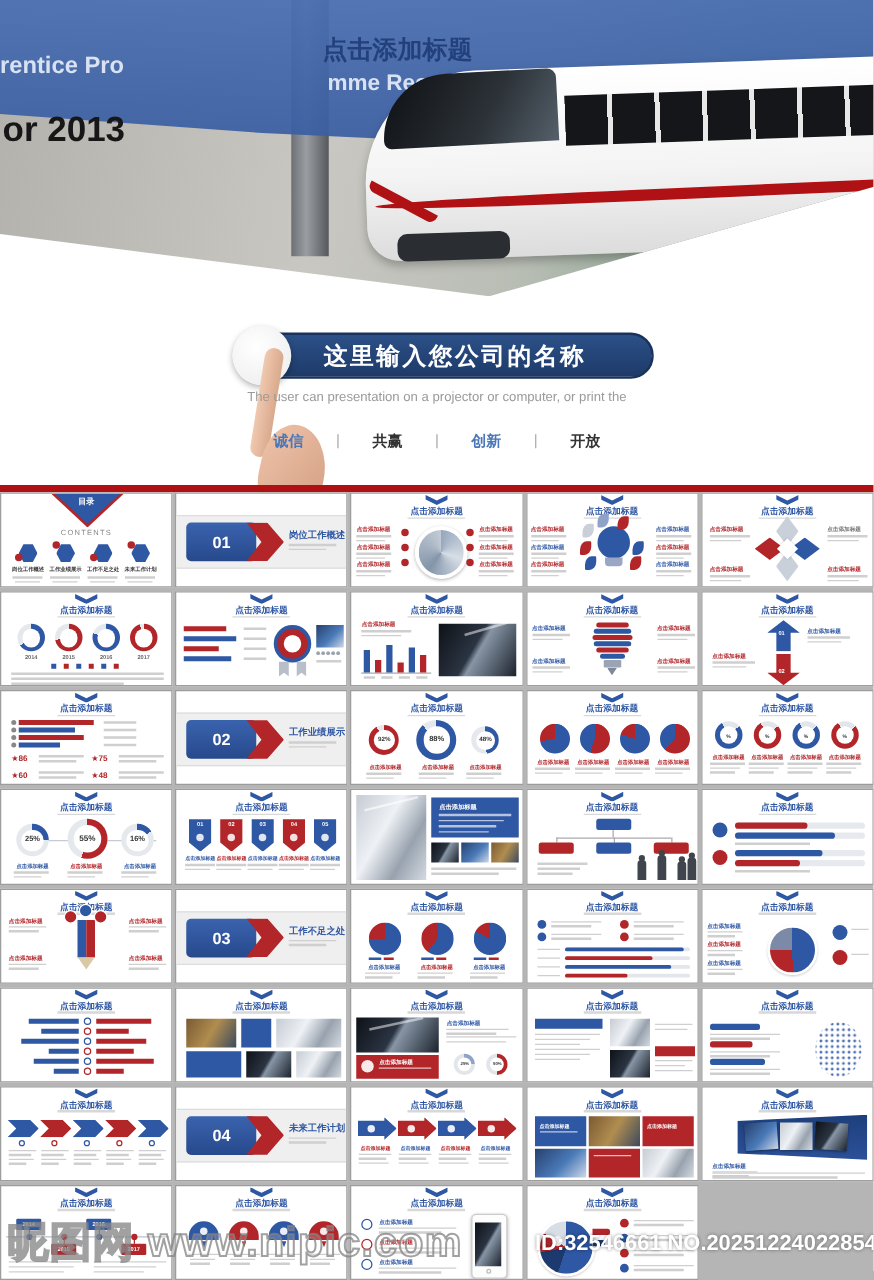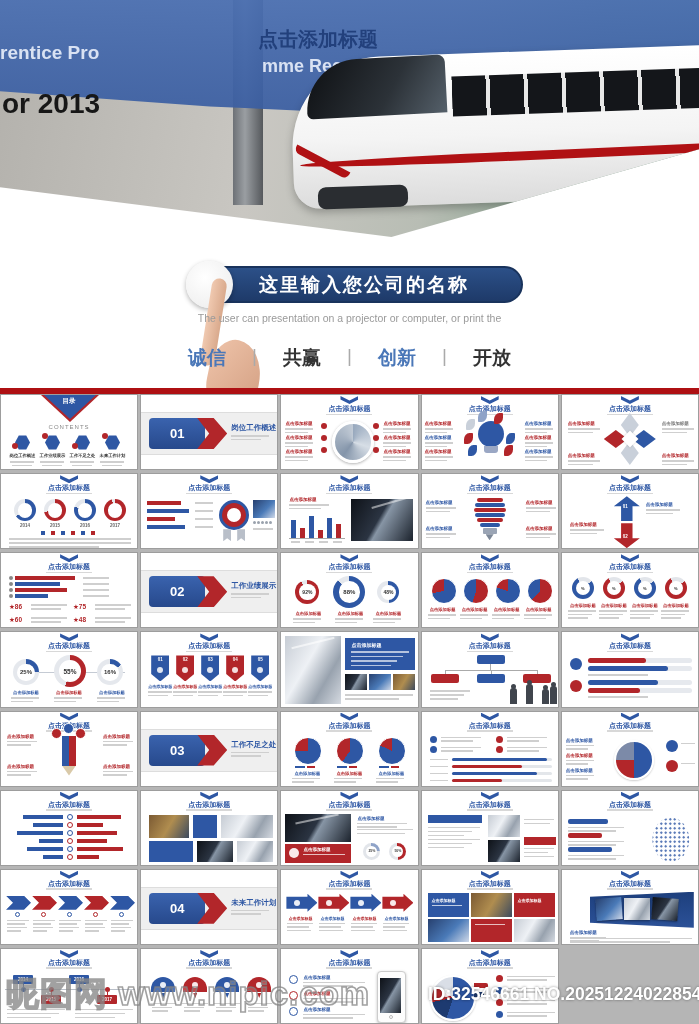--- a/index.html
+++ b/index.html
@@ -22,21 +22,21 @@
   .redstripe{position:absolute;left:300px;top:152px;width:412px;height:9px;background:#b01114;border-radius:100% 0 0 100%/100% 0 0 100%;transform:rotate(-2.5deg);}
   .redstripe2{position:absolute;left:292px;top:158px;width:60px;height:8px;background:#b01114;transform:rotate(28deg);border-radius:0 0 6px 6px;}
   .bogie{position:absolute;left:318px;top:186px;width:90px;height:22px;background:#2a2d31;border-radius:8px;transform:rotate(-2deg);}
   .hero-title{position:absolute;left:0;top:194px;width:699px;text-align:center;font-size:46px;font-weight:900;color:#151515;letter-spacing:2px;}
   .pill{position:absolute;left:205px;top:266px;width:318px;height:37px;background:linear-gradient(180deg,#2c5088,#1e3a69);border:2px solid #19335c;border-radius:21px;box-sizing:border-box;
     display:flex;align-items:center;justify-content:center;color:#fff;font-size:19px;font-weight:bold;letter-spacing:2px;}
   .pill-circle{position:absolute;left:186px;top:261px;width:47px;height:47px;border-radius:50%;background:radial-gradient(circle at 40% 35%,#ffffff,#ebebeb);box-shadow:0 2px 5px rgba(0,0,0,.3);}
   .finger{position:absolute;left:206px;top:278px;width:15px;height:88px;background:linear-gradient(90deg,#f0c9b0,#d9a98c);border-radius:8px;transform:rotate(9deg);}
   .hand{position:absolute;left:208px;top:340px;width:52px;height:72px;background:linear-gradient(120deg,#eec3a9,#d39f82);border-radius:45% 55% 40% 40%;transform:rotate(12deg);}
   .hero-sub{position:absolute;left:0;top:311px;width:699px;text-align:center;font-size:10.5px;line-height:1.5;color:#9a9a9a;}
-  .values{position:absolute;left:0;top:345px;width:699px;display:flex;justify-content:center;gap:26px;font-size:19px;font-weight:bold;}
+  .values{position:absolute;left:0;top:345px;width:699px;display:flex;justify-content:center;gap:26px;font-size:12px;font-weight:bold;}
   .values .sep{color:#aaa;font-weight:normal;}
   .redbar{position:absolute;left:0;top:388px;width:699px;height:6px;background:#ae1013;}
   
   .grid{position:absolute;left:0;top:394px;width:699px;height:630px;background:#b5b5b5;
     display:grid;grid-template-columns:repeat(5,1fr);grid-template-rows:repeat(8,1fr);column-gap:2px;row-gap:3px;}
   .sl{position:relative;background:#fff;border:1px solid #9d9d9d;box-sizing:border-box;overflow:hidden;}
   
   .wm-site{position:absolute;left:6px;top:972px;font-size:33px;font-weight:900;letter-spacing:1px;color:rgba(255,255,255,.18);-webkit-text-stroke:1.6px rgba(130,130,130,.75);white-space:nowrap;}
   .wm-id{position:absolute;left:428px;top:984px;font-size:17.5px;font-weight:bold;color:#fff;text-shadow:0 0 3px rgba(0,0,0,.45);white-space:nowrap;}
 </style>

